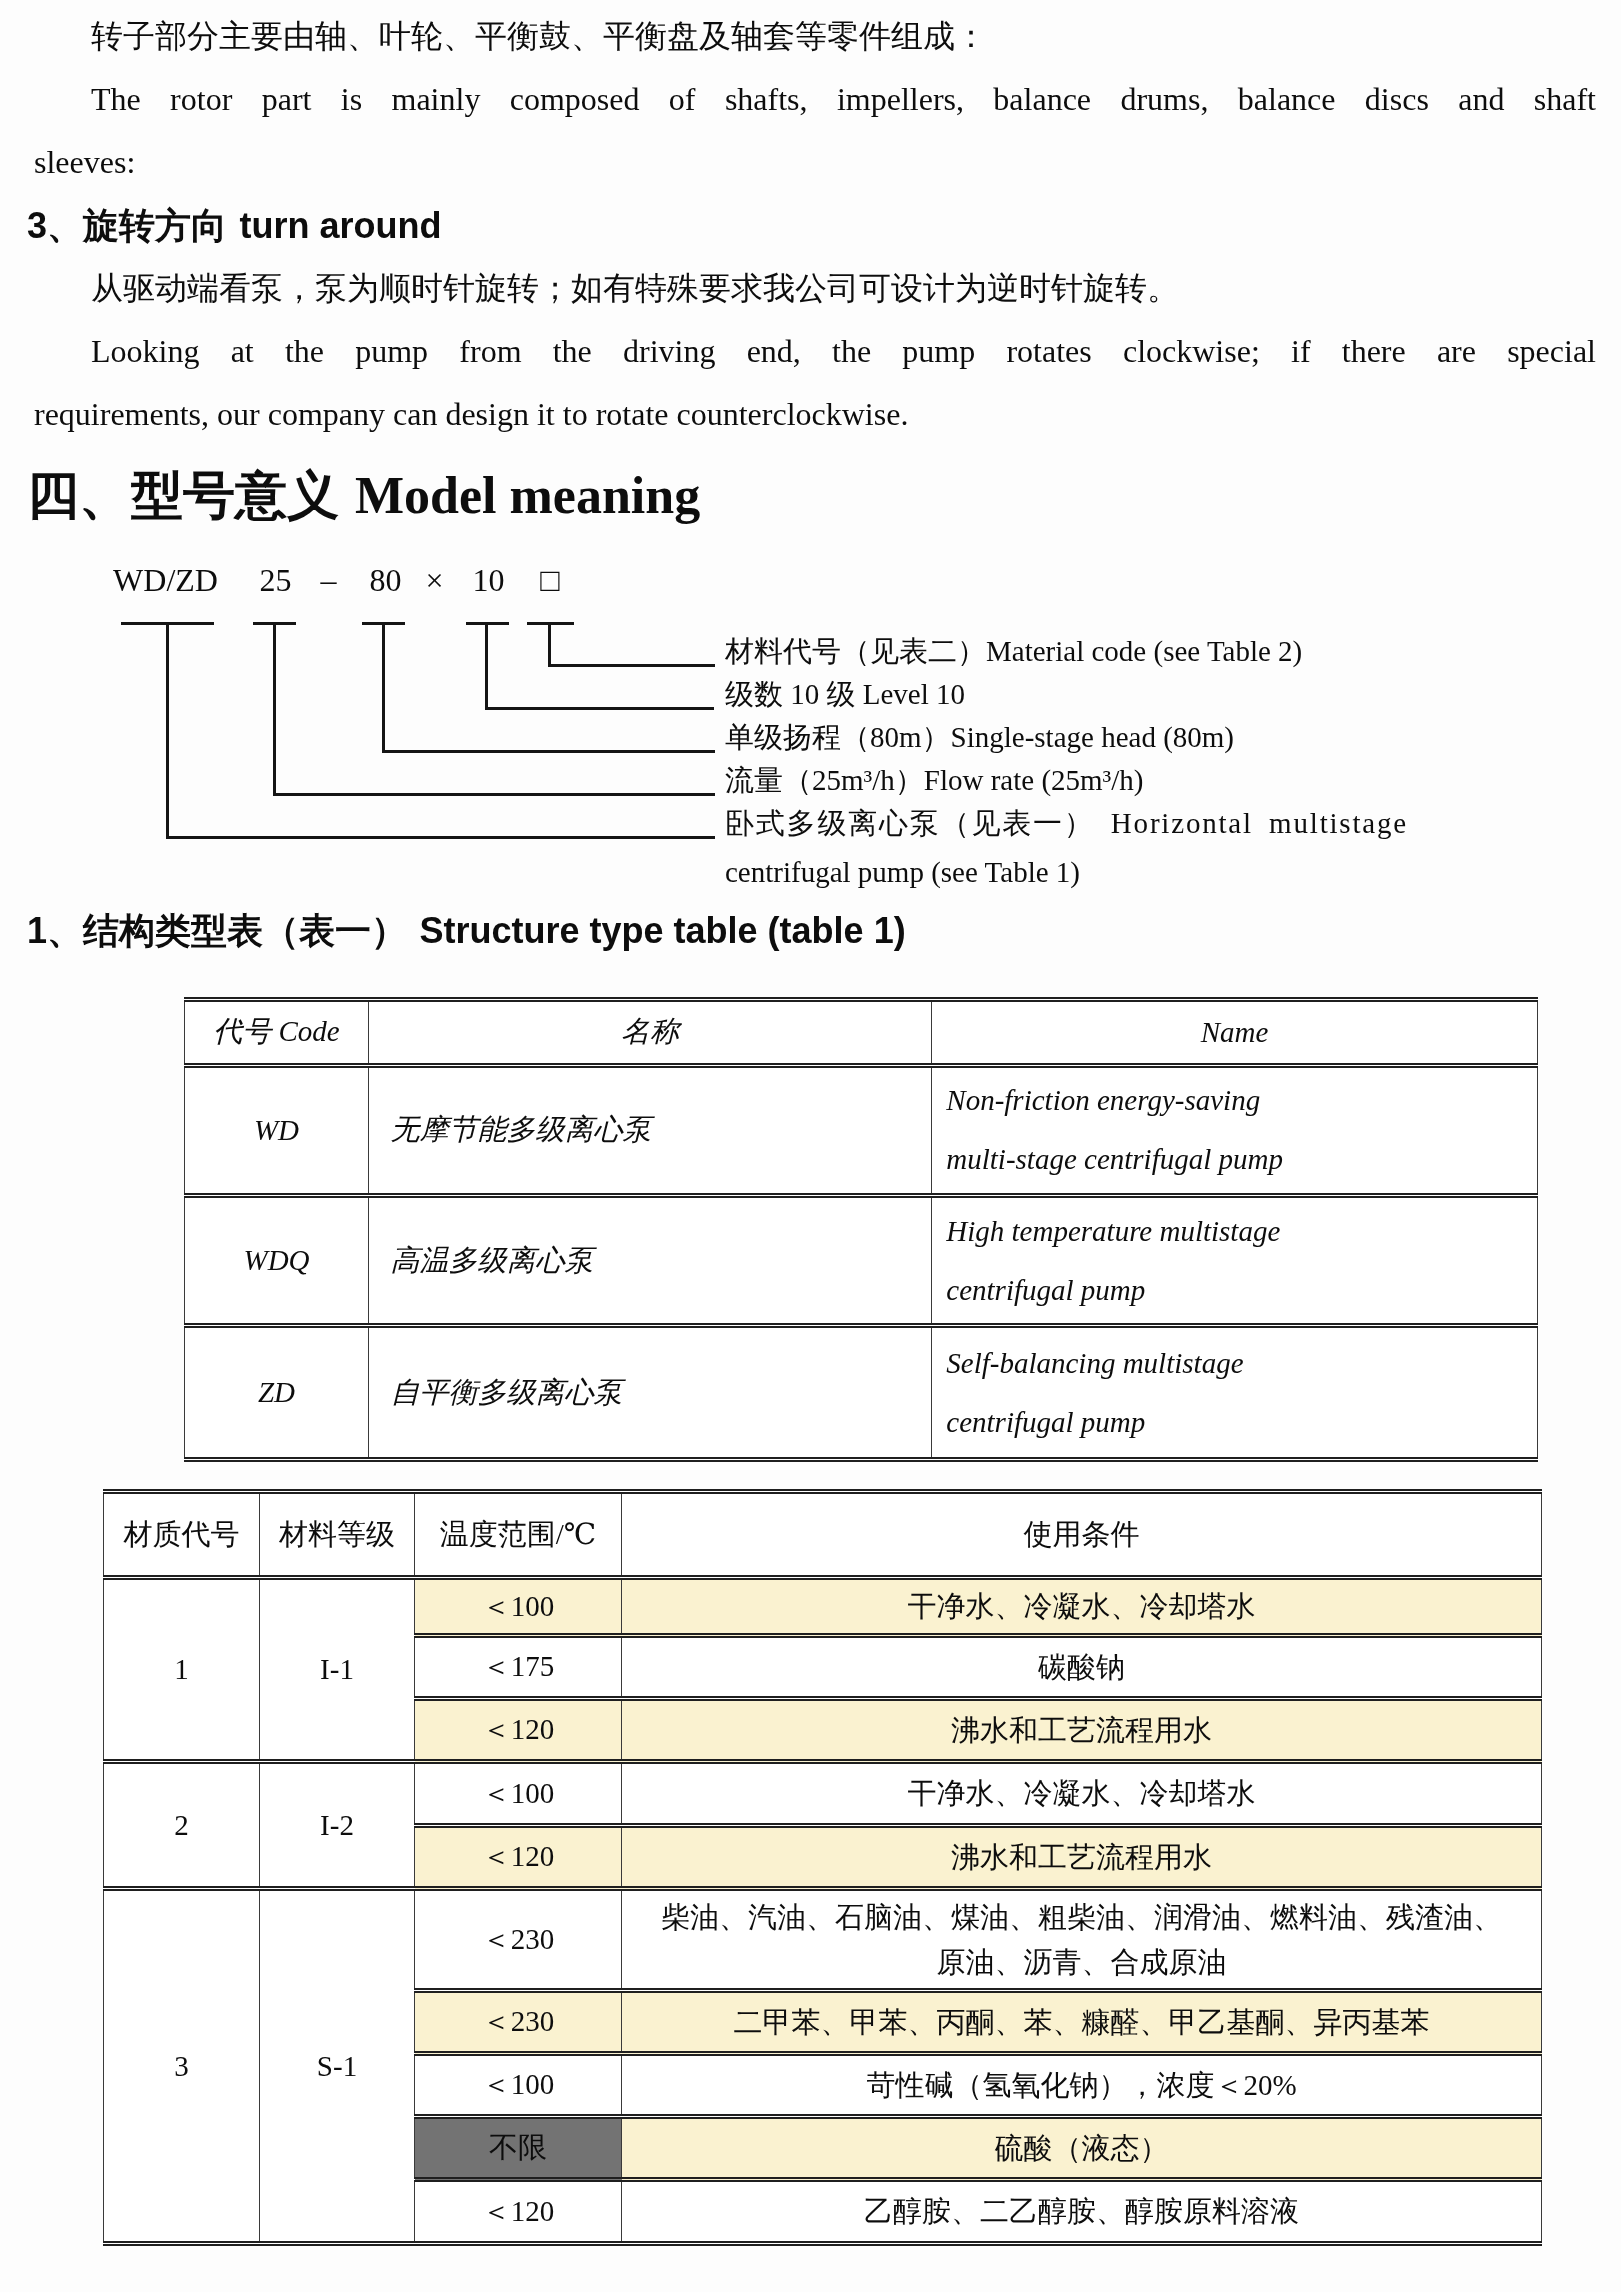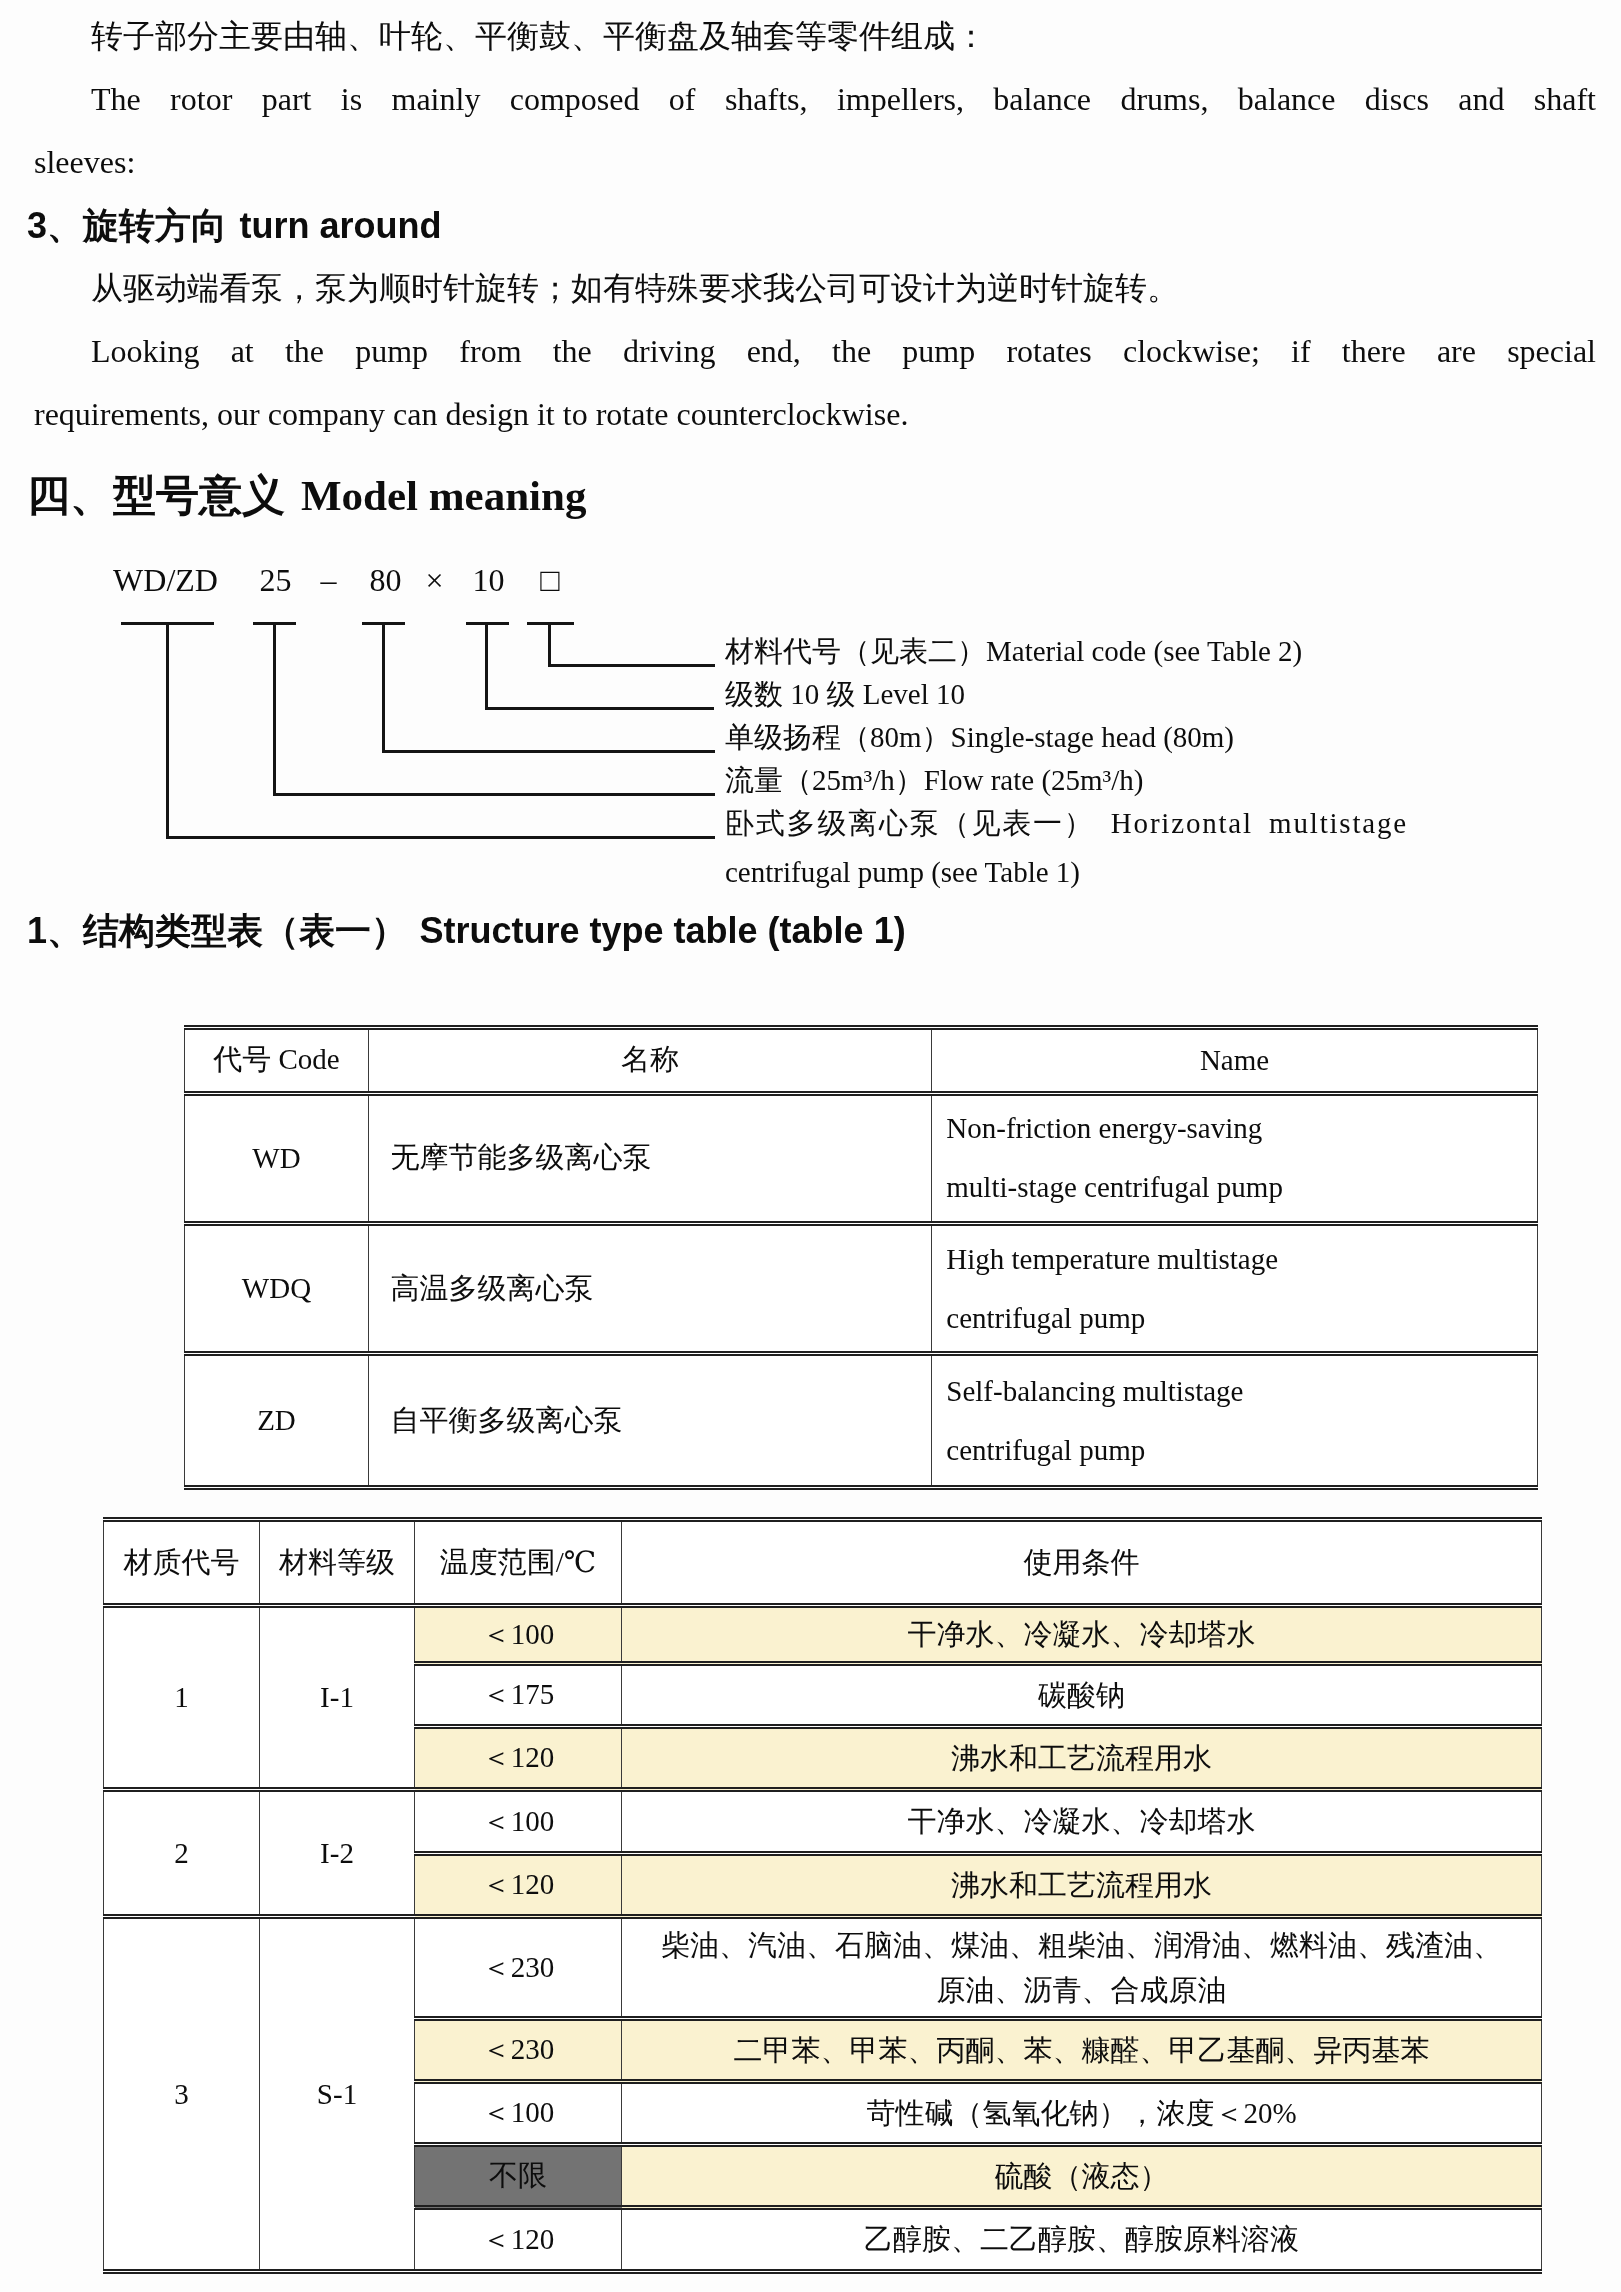--- a/index.html
+++ b/index.html
@@ -24,21 +24,21 @@
 
   
   .sec-heading {
     margin: 0 0 0 27px; line-height: 63px;
     font-family: "Liberation Sans", "DejaVu Sans", sans-serif;
     font-weight: bold; font-size: 36px;
   }
   .sec-heading .en { margin-left: 12.5px; }
   .big-heading {
     margin: 12.5px 0 0 27px; line-height: 72px;
-    font-size: 43px; font-weight: bold;
+    font-size: 52px; font-weight: bold;
   }
   .big-heading .zh { font-family: "Liberation Sans", "DejaVu Sans", sans-serif; }
   .big-heading .en { font-family: "Liberation Serif", "DejaVu Serif", serif; margin-left: 16px; }
 
   
   .diagram { position: relative; height: 358px; margin-top: 9px; }
   .code-part {
     position: absolute; top: 21.5px; font-size: 32px;
     text-align: center; font-family: "Liberation Serif", "DejaVu Sans", serif;
   }
@@ -52,21 +52,21 @@
   .dg-label.spread { letter-spacing: 1.8px; word-spacing: 7.2px; }
 
   
   .doc-table { border-collapse: collapse; background: #fff; table-layout: fixed; }
   .doc-table th, .doc-table td {
     border-left: 1.8px solid #3a3a3a; border-right: 1.8px solid #3a3a3a;
     border-top: 5.4px double #1f1f1f; border-bottom: 5.4px double #1f1f1f;
     font-size: 29px; font-weight: normal; text-align: center; vertical-align: middle;
     padding: 3.6px 9px; box-sizing: border-box;
   }
-  .t1 { margin: 63px 0 0 184px; width: 1353px; }
+  .t1 { margin: 35px 0 0 184px; width: 1353px; font-style: italic; }
   .t1 td.cell-name-zh { text-align: left; padding-left: 21.5px; }
   .t1 td.cell-name-en { text-align: left; padding-left: 14.3px; }
   .t1 .en-line { line-height: 59px; }
   .t2 { margin: 27px 0 0 103px; width: 1437px; }
   .t2 td.cond { padding: 3.6px 36px; line-height: 45px; }
 </style>
 </head>
 <body style="color: rgb(13, 13, 13);">
 
 <div class="page">

